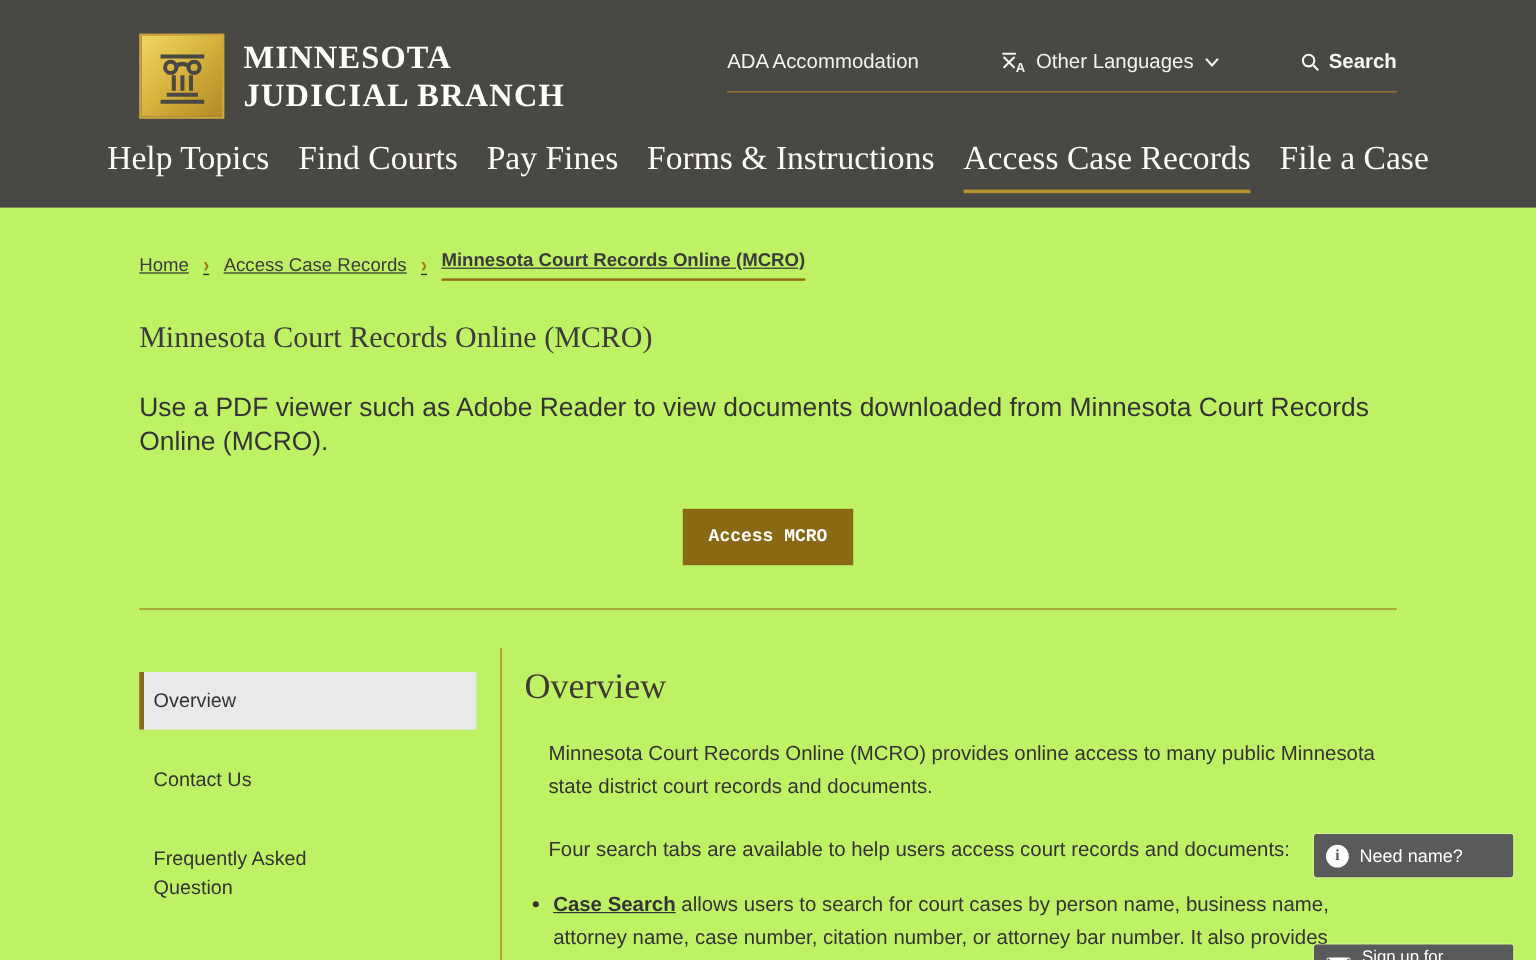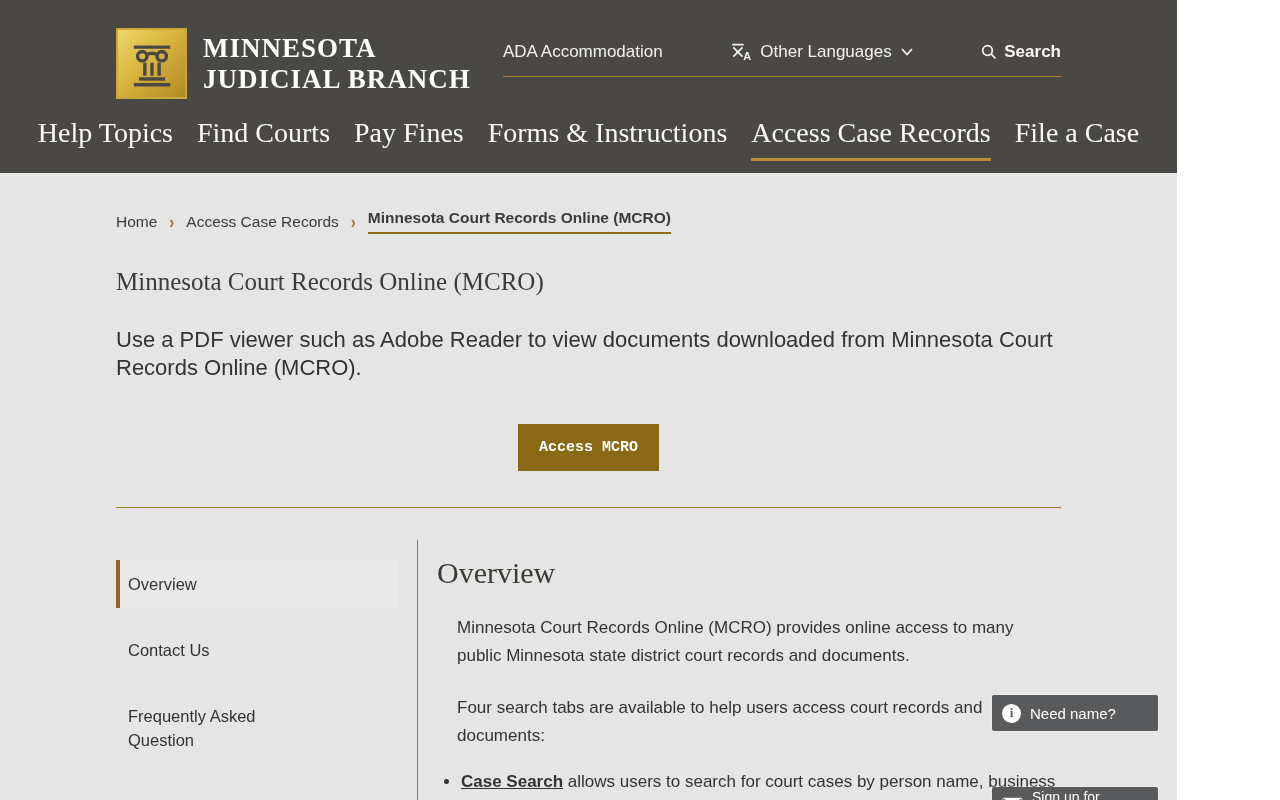--- a/index.html
+++ b/index.html
@@ -1,21 +1,21 @@
 <!DOCTYPE html>
 <html><head>
 <meta charset="utf-8">
 <style>
   * { margin:0; padding:0; box-sizing:border-box; }
   html,body { width:1280px; height:800px; }
   body {
     font-family:"Liberation Sans","DejaVu Sans",sans-serif;
     background:#ffffff; color:#333333;
   }
-  .page { position:relative; width:1177px; height:800px; overflow:hidden; background:#e5e5e5; }
+  .page { position:relative; width:1280px; height:800px; overflow:hidden; background:#bef264; }
 
   
   .header { height:173px; background:#4a4845; position:relative; }
   .header-top { display:flex; align-items:flex-start; padding:28px 116px 0 116px; }
   .brand { display:flex; align-items:center; gap:16px; }
   .logo-box {
     width:71px; height:71px; flex:0 0 71px;
     background:linear-gradient(135deg,#f0d666 0%,#d9b43e 45%,#b18a24 100%);
     border:2px solid #caa63c; display:flex; align-items:center; justify-content:center;
   }
@@ -28,21 +28,21 @@
     color:#f2f1ec; font-size:17px; margin-top:6px; }
   .utility a { color:#f2f1ec; text-decoration:none; display:flex; align-items:center; gap:7px; cursor:pointer; }
   .utility .search-link { font-weight:bold; color:#f7f6f2; }
   .chev-down { width:12px; height:8px; margin-left:2px; }
   .main-nav { display:flex; justify-content:center; gap:24px; margin-top:18px;
     font-family:"Liberation Serif","DejaVu Serif",serif; font-size:28px; }
   .main-nav a { color:#fbfaf6; text-decoration:none; padding-bottom:9px; cursor:pointer; white-space:nowrap; }
   .main-nav a.active { border-bottom:3px solid #b8912c; }
 
   
-  .breadcrumb { display:flex; align-items:center; gap:12px; margin:36px 116px 0 116px; font-size:15.5px; }
+  .breadcrumb { display:flex; align-items:center; gap:12px; margin:36px 116px 0 116px; font-size:15.5px;text-decoration:underline; }
   .breadcrumb a { color:#3b3b3b; text-decoration:none; cursor:pointer; }
   .crumb-sep { color:#9c7a1e; font-weight:bold; font-size:15px; transform:scaleY(1.2); }
   .crumb-current { font-weight:bold; color:#3b3b3b; border-bottom:2px solid #8f6b16; padding-bottom:5px; }
 
   
   .page-title { font-family:"Liberation Serif","DejaVu Serif",serif; font-size:25px;
     font-weight:normal; color:#3b3b3b; margin:34px 116px 0 116px; }
   .intro { margin:30px 116px 0 116px; font-size:22px; color:#333; line-height:28px; }
   .cta-row { text-align:center; margin-top:42px; }
   .cta-btn { display:inline-block; background:#8a6914; color:#ffffff; font-weight:bold;

